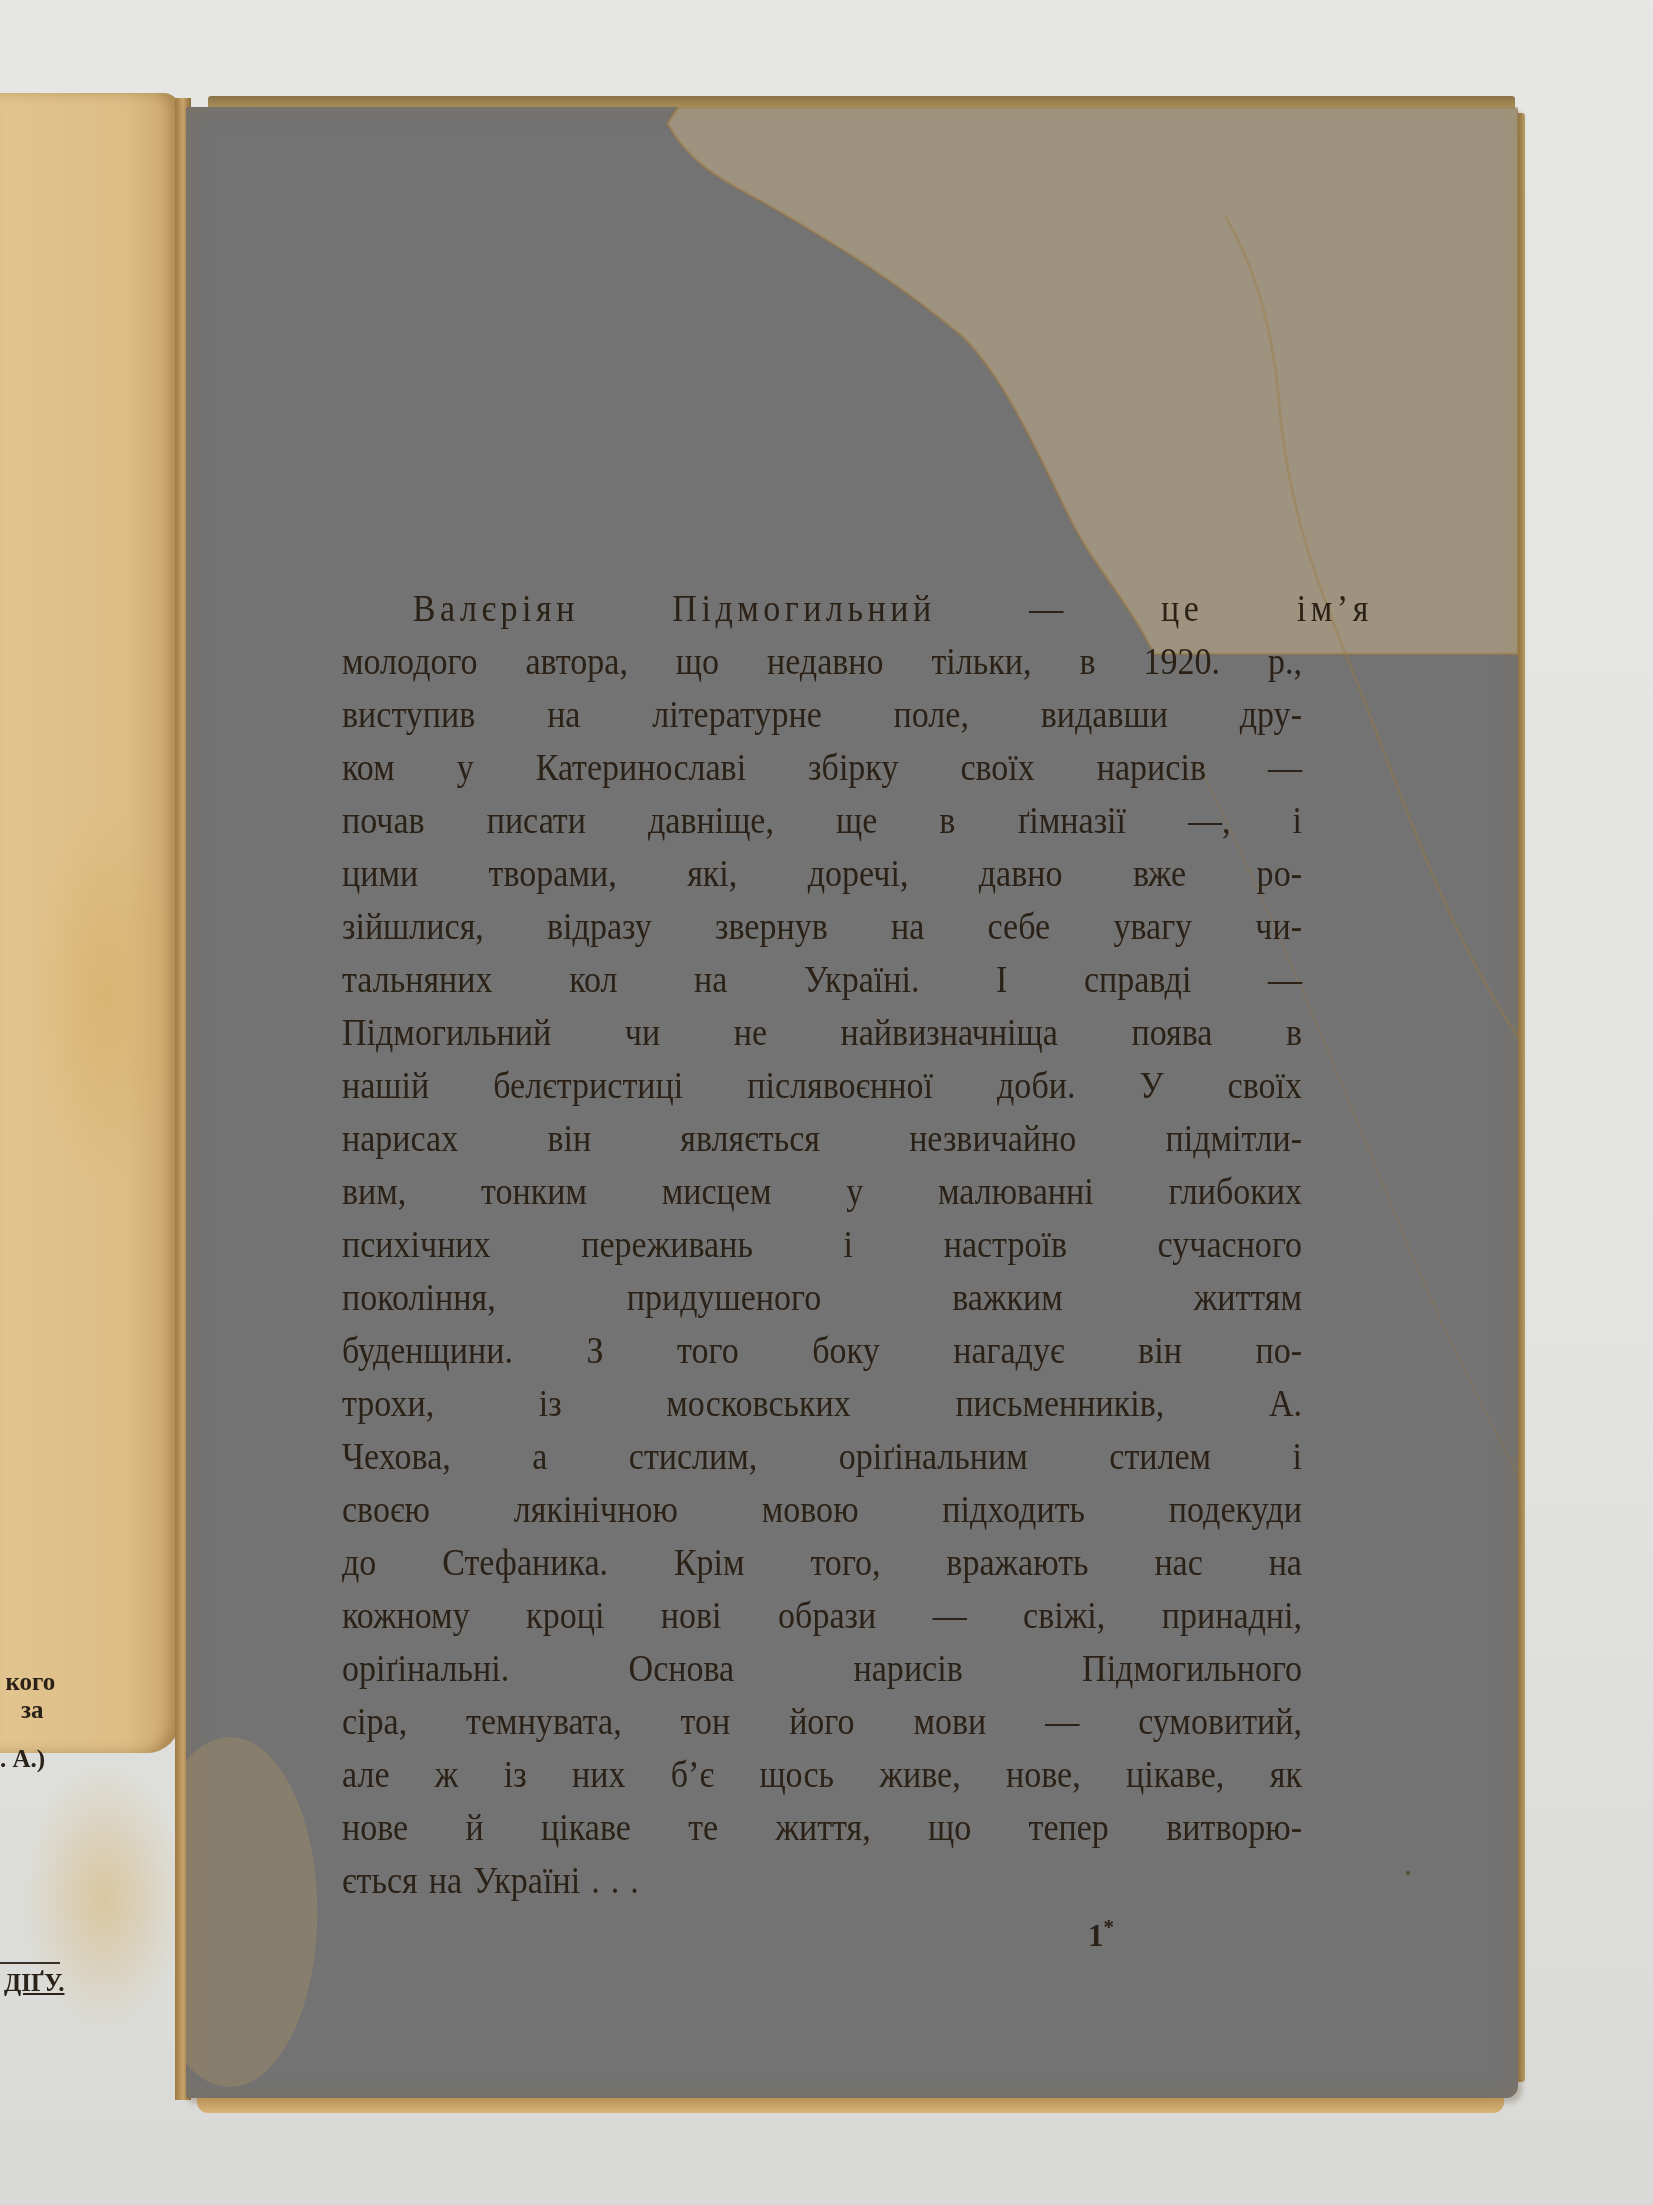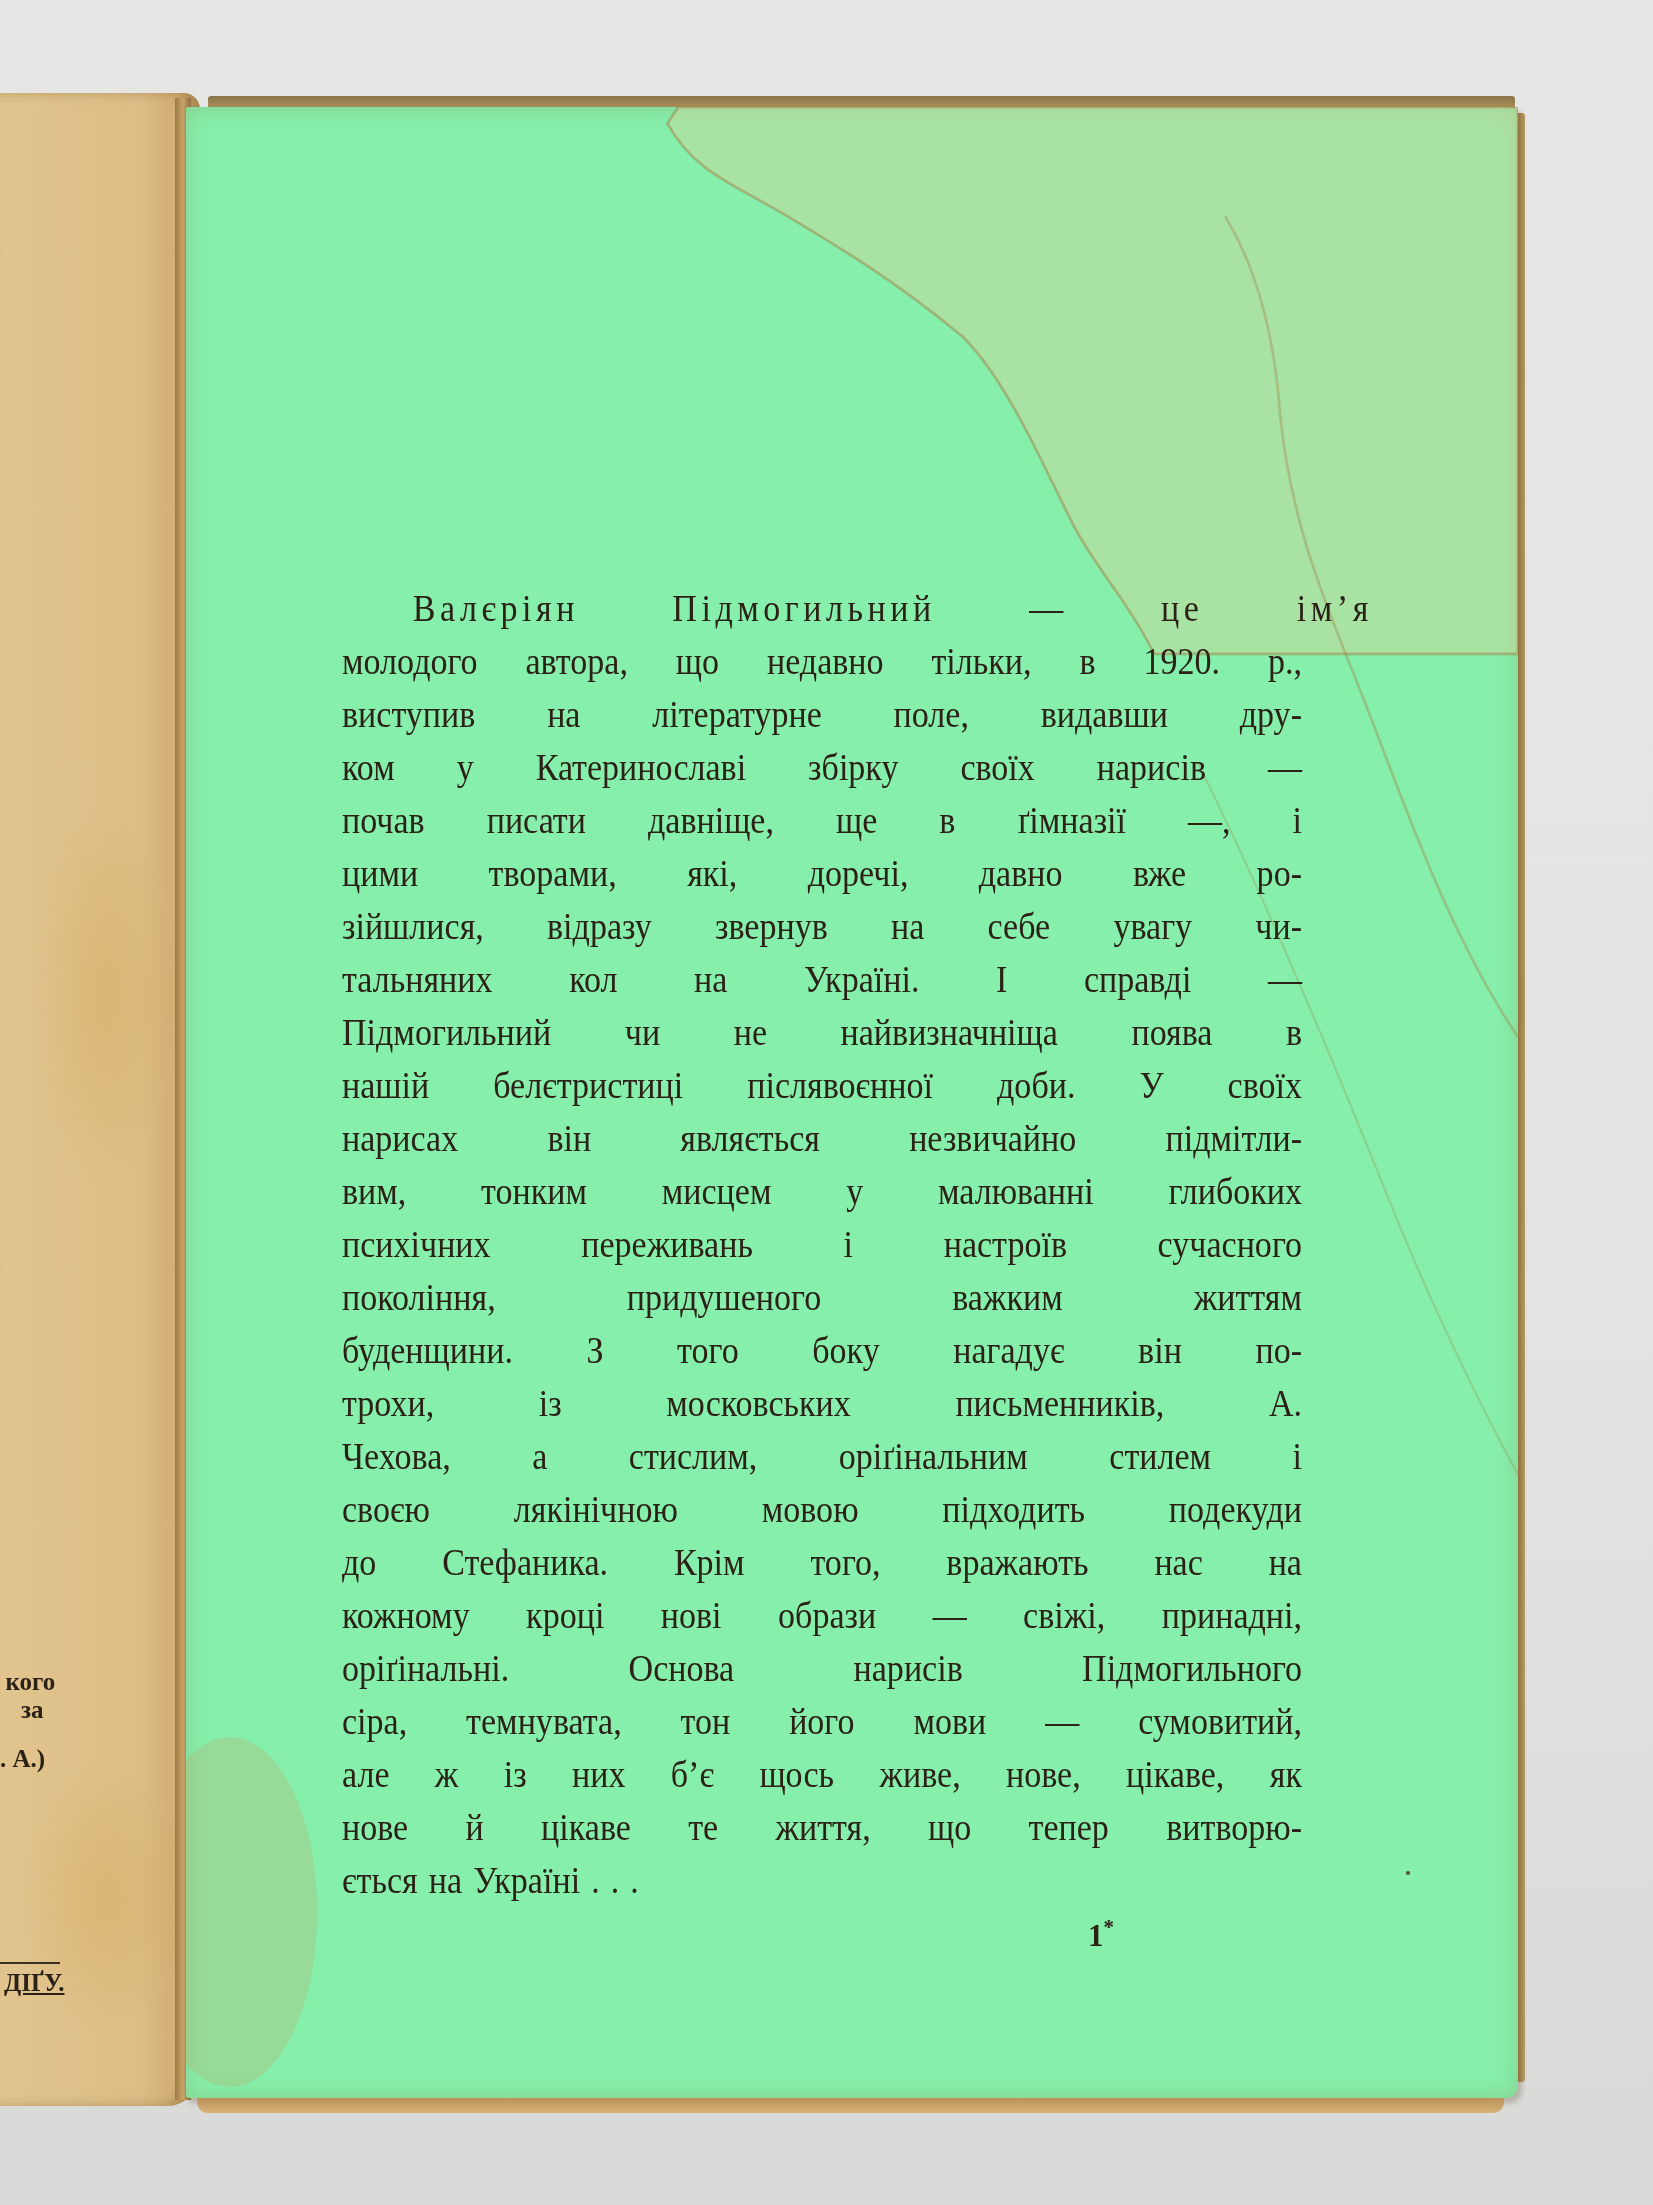--- a/index.html
+++ b/index.html
@@ -3,46 +3,45 @@
 <meta charset="utf-8">
 <style>
   html, body { margin: 0; padding: 0; }
   body {
     width: 1654px; height: 2205px; position: relative; overflow: hidden;
     background: linear-gradient(180deg, #e6e7e4 0%, #e3e4e1 60%, #d9dad7 100%);
     font-family: "DejaVu Serif", serif;
   }
   
   .left-page {
-    position: absolute; left: 0; top: 93px; width: 180px; height: 2013px;
+    position: absolute; left: 0; top: 93px; width: 180px; height: 1660px;
     background: linear-gradient(90deg, #e2c48e 0%, #dcbd86 70%, #c9a46a 100%);
     border-radius: 0 16.4px 33px 0;
     box-shadow: inset -9.8px 0 12px rgba(110,80,30,0.35);
-    padding-left: 20px;
   }
   .left-page .stain {
     position: absolute; border-radius: 50%;
     background: radial-gradient(closest-side, rgba(212,170,90,0.45), rgba(212,170,90,0));
   }
   .left-text {
     position: absolute; left: 0; font-family: "Liberation Serif", serif;
     font-weight: bold; font-size: 25px; color: #2a2218; white-space: nowrap;
   }
   .left-rule {
     position: absolute; left: 0; top: 1869px; width: 60px; height: 1.6px; background: #3a3024;
   }
   
   .spine {
     position: absolute; left: 175px; top: 98px; width: 16.4px; height: 2002px;
     background: linear-gradient(90deg, #9b7a44, #c8a469, #8c6c3a);
   }
   
   .page {
     position: absolute; left: 186px; top: 107px; width: 1332px; height: 1991px;
-    background: #86efac;
+    background: #737373;
     border-radius: 2.2px 5.5px 12px 3.3px;
     box-shadow: 3.3px 4.4px 5.5px rgba(80,60,30,0.25), inset 0 0 22px rgba(150,110,50,0.25);
   }
   .page-top-edge {
     position: absolute; left: 22px; top: -11px; width: 1307px; height: 16.4px;
     background: linear-gradient(180deg, #8a7448, #b8995f);
     border-radius: 3.3px 3.3px 0 0; z-index: -1;
   }
   .page-bottom-edge {
     position: absolute; left: 11px; bottom: -15.3px; width: 1307px; height: 15.3px;

